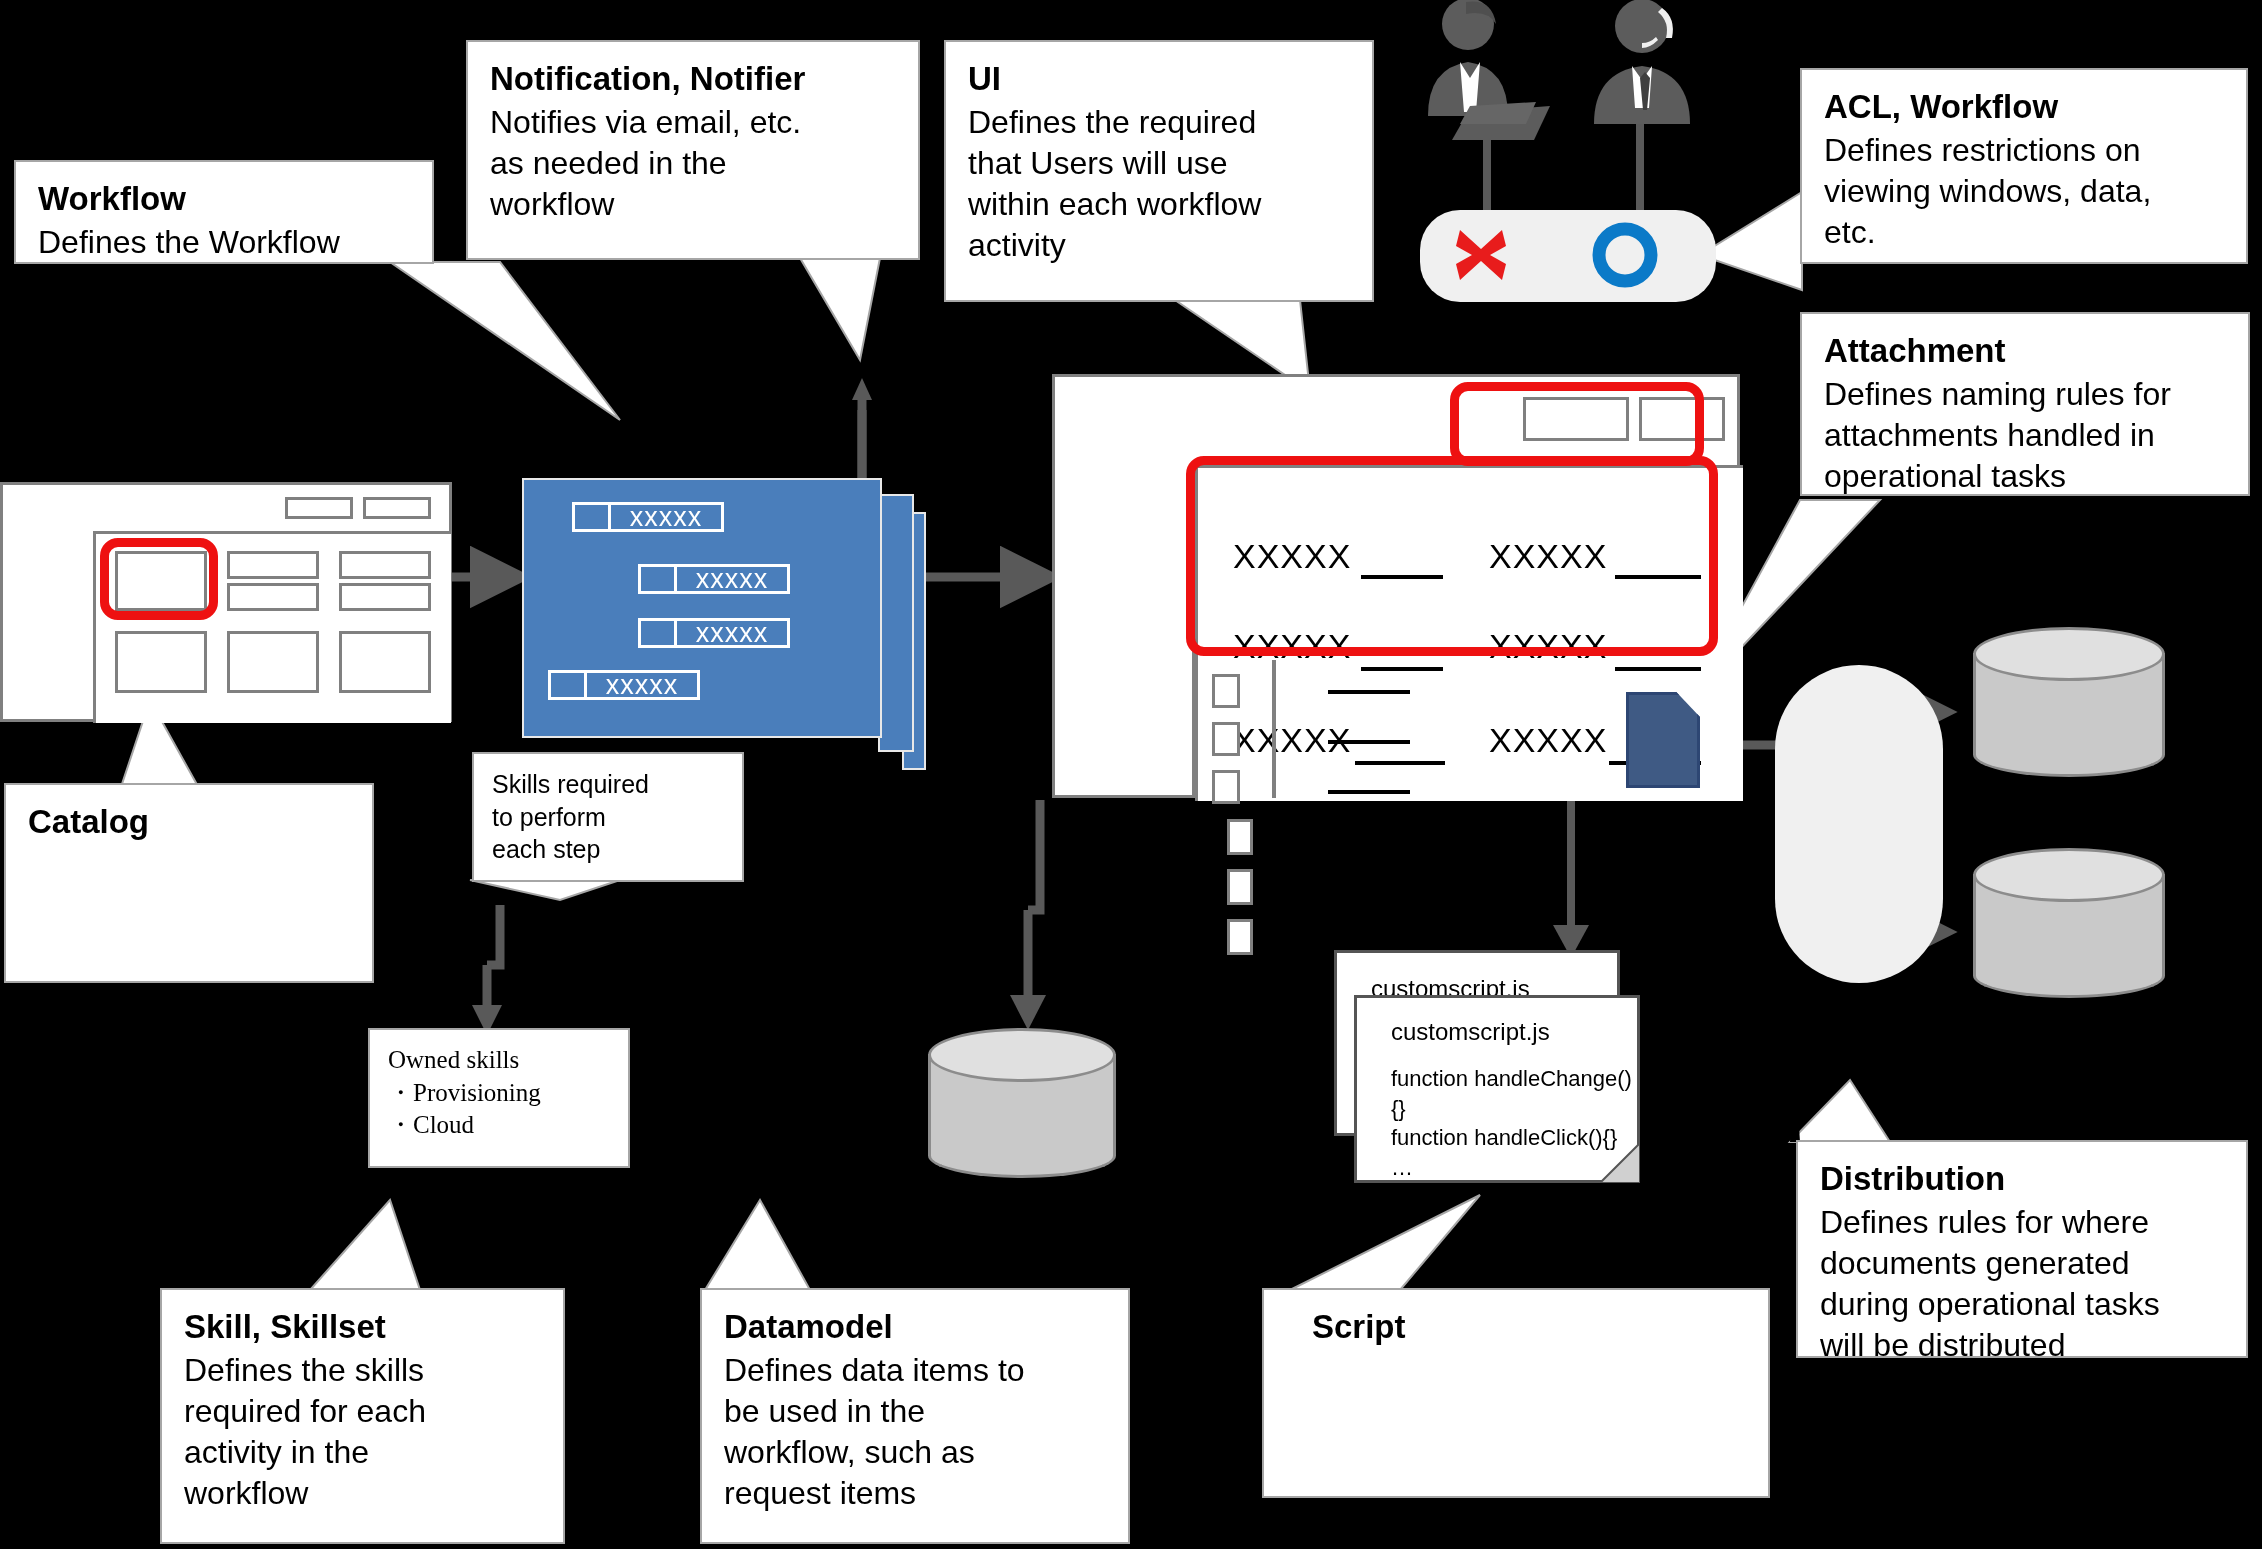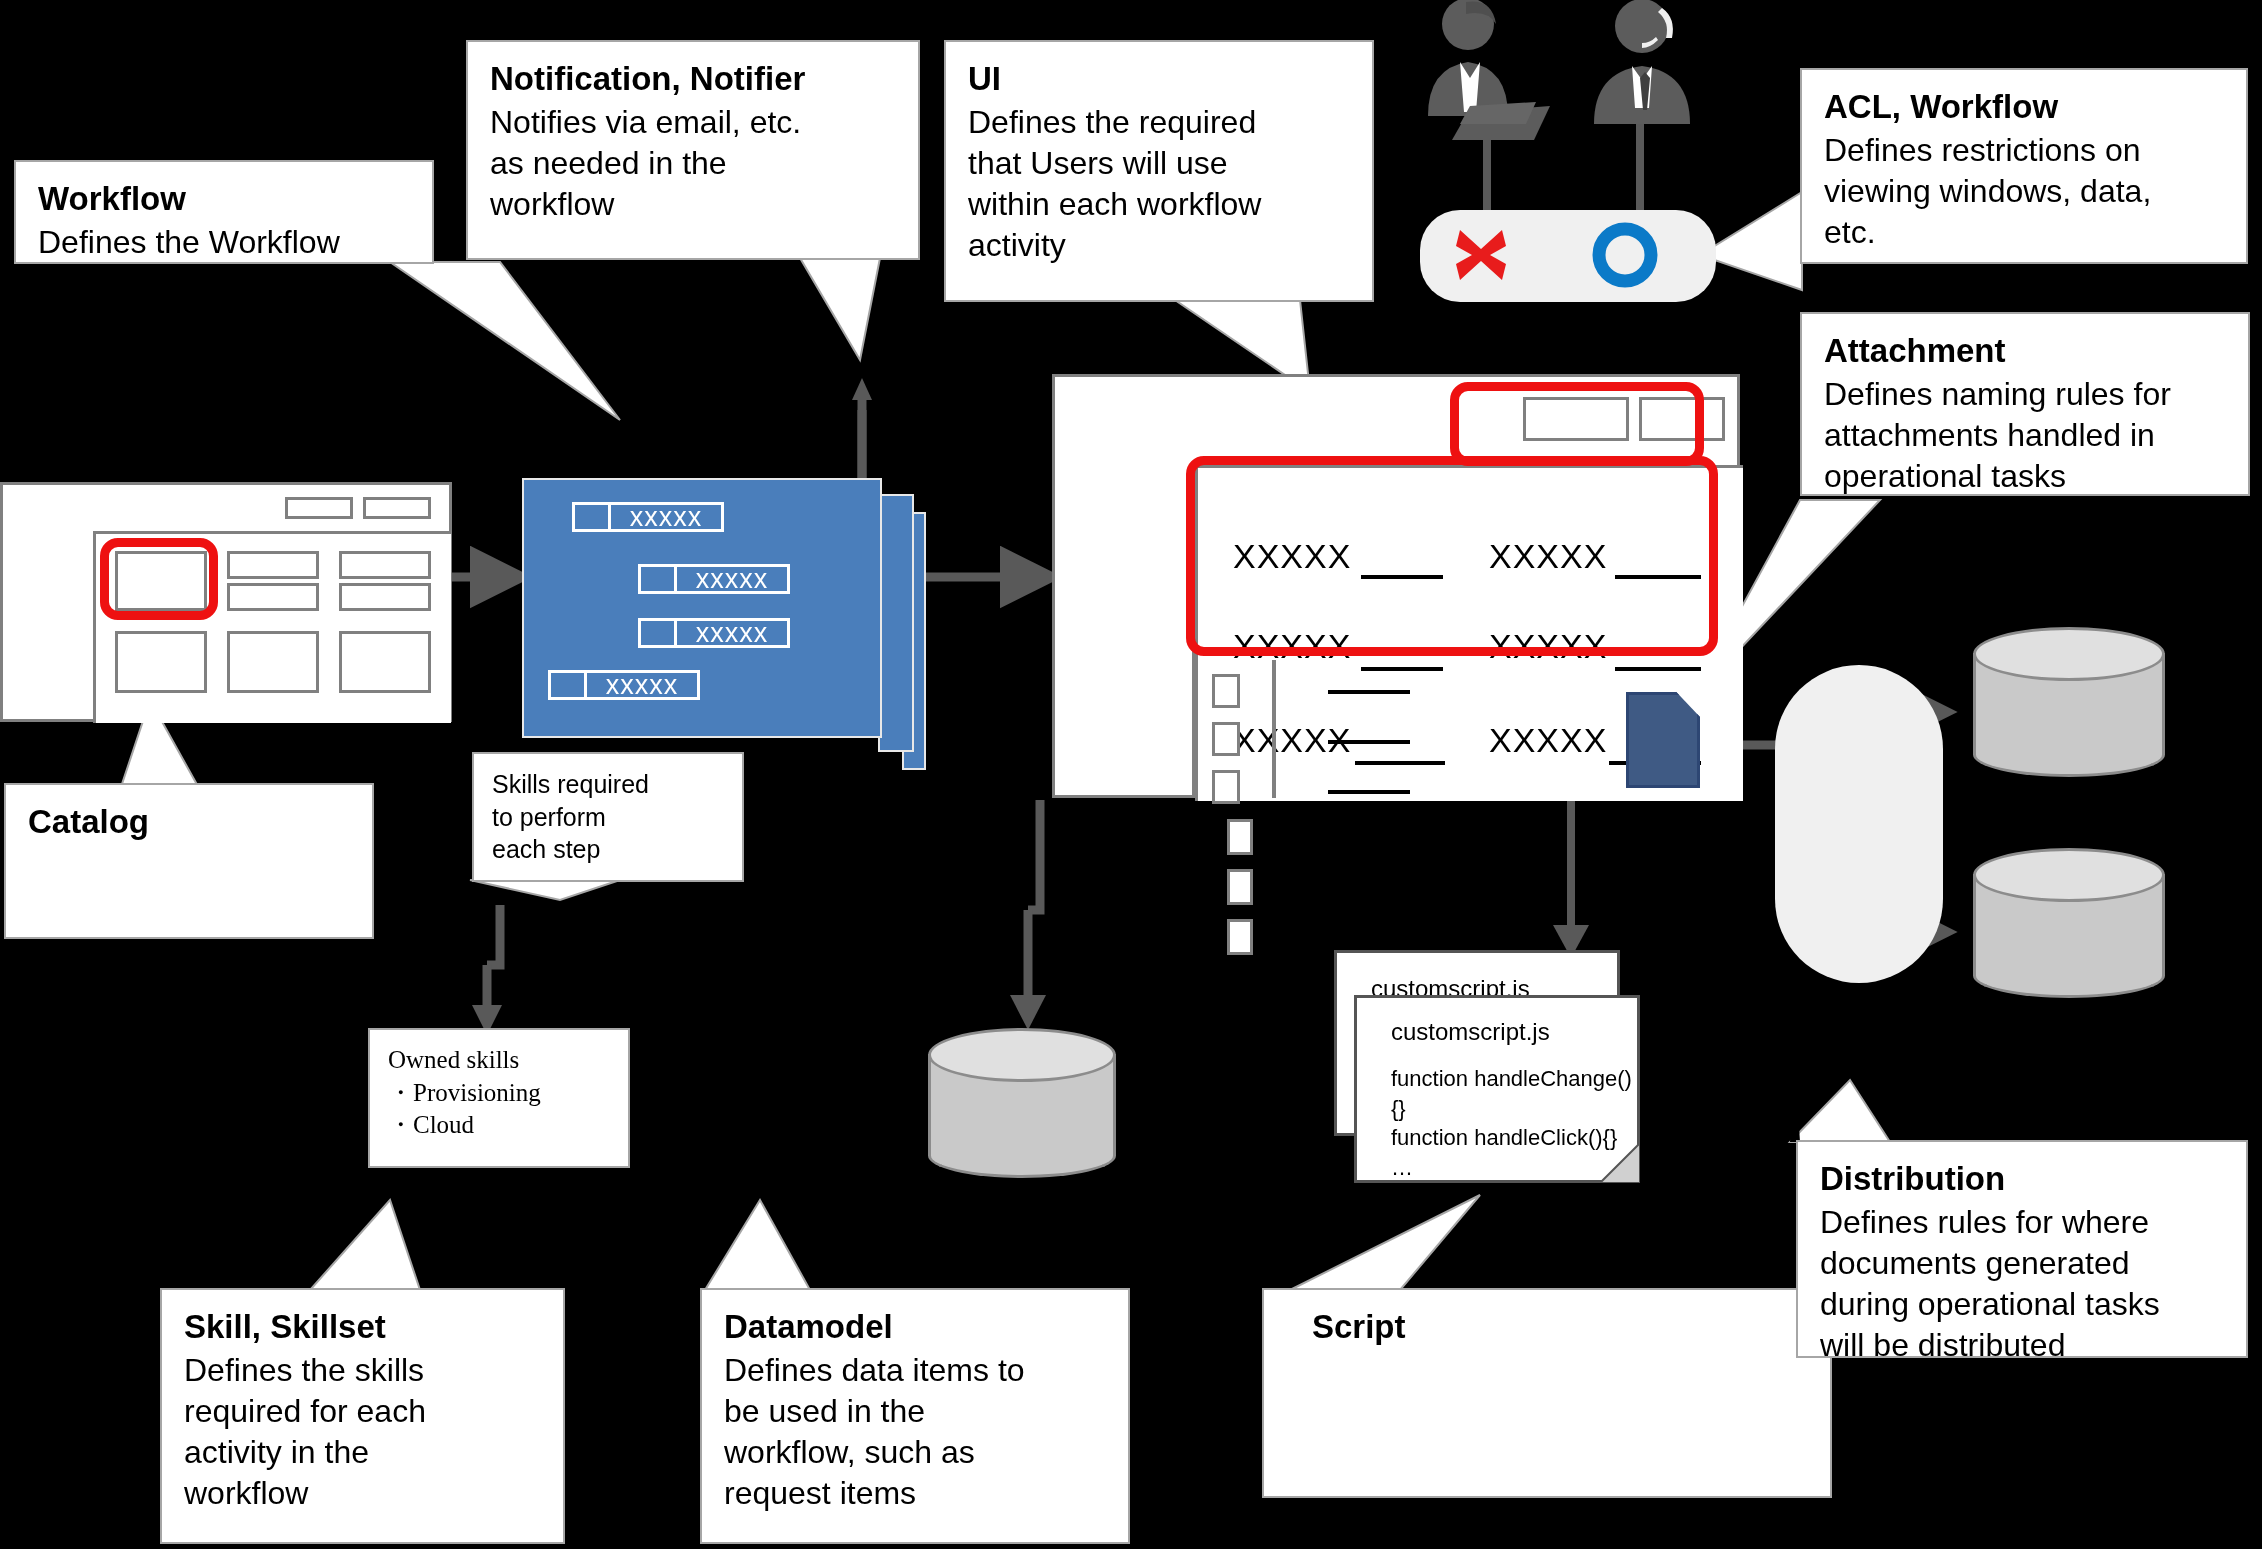--- a/index.html
+++ b/index.html
@@ -144,41 +144,41 @@
 etc.</span>
   </div>
 
   <div class="callout" style="left:1800px;top:312px;width:450px;height:184px;">
     <span class="ttl">Attachment</span>
     <span class="bdy">Defines naming rules for
 attachments handled in
 operational tasks</span>
   </div>
 
-  <div class="callout" style="left:4px;top:783px;width:370px;height:156px;">
+  <div class="callout" style="left:4px;top:783px;width:370px;height:200px;">
     <span class="ttl">Catalog</span>
   </div>
 
   <div class="callout" style="left:160px;top:1288px;width:405px;height:256px;">
     <span class="ttl">Skill, Skillset</span>
     <span class="bdy">Defines the skills
 required for each
 activity in the
 workflow</span>
   </div>
 
   <div class="callout" style="left:700px;top:1288px;width:430px;height:256px;">
     <span class="ttl">Datamodel</span>
     <span class="bdy">Defines data items to
 be used in the
 workflow, such as
 request items</span>
   </div>
 
-  <div class="callout" style="left:1262px;top:1288px;width:570px;height:210px;padding-left:48px;">
+  <div class="callout" style="left:1262px;top:1288px;width:508px;height:210px;padding-left:48px;">
     <span class="ttl">Script</span>
   </div>
 
   <div class="callout" style="left:1796px;top:1140px;width:452px;height:218px;">
     <span class="ttl">Distribution</span>
     <span class="bdy">Defines rules for where
 documents generated
 during operational tasks
 will be distributed</span>
   </div>

